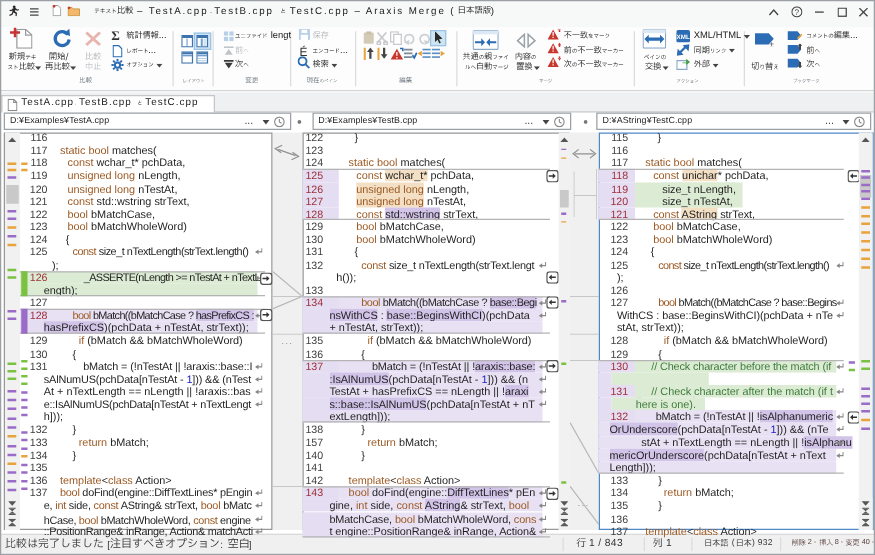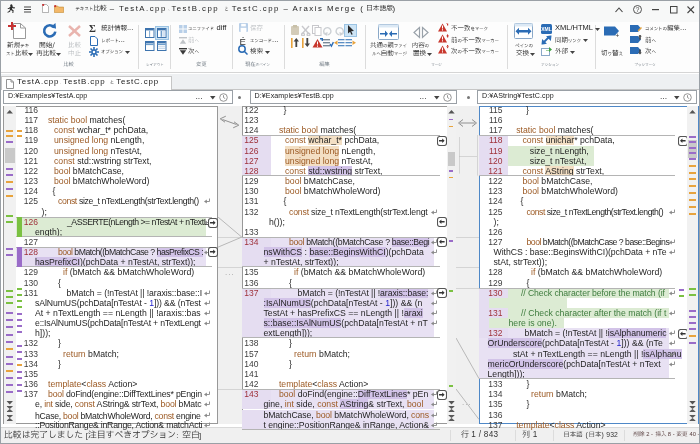--- a/index.html
+++ b/index.html
@@ -264,21 +264,21 @@
         <rect y="4.5" width="3.5" height="3.5"></rect>
         <rect x="4.5" y="4.5" width="3.5" height="3.5"></rect>
       </g>
     </svg>
   </div>
 <div style="position:absolute;left:188.0px;top:24.0px">
     <svg width="26" height="9" viewBox="0 0 26.5 8.8">
       <path fill="#1a1a1a" d="M4.0 5.6V5.9H0.4V5.6H2.8Q3.0 4.4 3.0 3.4H0.8V3.1H3.4Q3.4 4.3 3.1 5.6Z M8.1 3.5H5.1V3.2H8.1ZM8.4 5.8H4.8V5.5H8.4Z M9.4 3.0H12.5Q12.5 3.9 12.2 4.5Q12.0 5.1 11.5 5.6Q11.0 6.0 10.2 6.2L10.1 5.9Q10.8 5.7 11.2 5.4Q11.7 5.0 11.9 4.5Q12.1 4.0 12.1 3.3H9.4Z M15.6 4.9Q15.9 4.8 16.2 4.5Q16.4 4.3 16.5 4.0H14.0V3.7H16.9V4.0Q16.7 4.4 16.4 4.7Q16.2 5.0 15.8 5.2ZM14.2 6.2Q14.6 6.0 14.8 5.9Q15.0 5.7 15.1 5.5Q15.2 5.3 15.2 5.0V4.4H15.5V5.0Q15.5 5.5 15.2 5.8Q14.9 6.2 14.4 6.4Z M21.5 3.0Q20.9 3.5 20.2 4.0V6.3H19.9V4.2Q19.1 4.6 18.2 5.0L18.1 4.7Q19.0 4.4 19.8 3.9Q20.6 3.4 21.2 2.7Z M25.6 3.5Q25.4 3.1 25.2 2.8L25.4 2.7Q25.7 3.1 25.9 3.4ZM23.7 2.7V4.0Q24.7 4.3 25.8 4.9L25.6 5.2Q24.6 4.6 23.7 4.3V6.3H23.4V2.7ZM25.1 3.8Q25.0 3.4 24.7 3.0L24.9 2.9Q25.2 3.3 25.4 3.7Z"></path>
     </svg>
   </div>
-<div style="position:absolute;left:214.5px;top:24.0px;font-size:7.5px;line-height:8.8px;letter-spacing:0.0px;color:#1a1a1a;font-family:'Liberation Sans';white-space:pre"> diff</div>
+<div style="position:absolute;left:214.5px;top:24.0px;font-size:7.5px;line-height:8.8px;letter-spacing:0.0px;color:#1a1a1a;font-family:'Liberation Sans';white-space:pre"> lengt</div>
 <div class="abs" style="left:178.5px;top:36.5px">
     <svg width="8" height="7" viewBox="0 0 8 7">
       <g fill="#c0c4c8">
         <rect width="8" height="1.4"></rect>
         <path d="M4 2.2 L7.2 6.8 H0.8 Z"></path>
       </g>
     </svg>
   </div>
 <div style="position:absolute;left:188.0px;top:35.6px;">
     <svg width="11" height="9" viewBox="0 0 10.9 8.8">
@@ -867,21 +867,21 @@
 <div class="ln lnr" style="left:21px;top:247.1px;width:17px">128</div>
 <div class="crow" style="left:58px;top:247.1px;letter-spacing:-0.50px"><span class="k">bool </span><span class="p">bMatch((bMatchCase ? </span><span class="hl">hasPrefixCS :</span></div>
 <div class="abs" style="left:204px;top:249.1px">
     <svg width="6" height="7" viewBox="0 0 6 7">
       <path fill="none" stroke="#888" stroke-width="0.9" d="M5.5 0.5 V3.5 H1"></path>
       <path fill="#888" d="M2.8 1.6 L0 3.5 L2.8 5.4 Z"></path>
     </svg>
   </div>
 <div class="abs" style="left:16px;top:257.25px;width:190px;height:10.15px;background:#e8e1f3"></div>
 <div class="abs" style="left:16px;top:257.25px;width:20.5px;height:10.15px;background:#e5ddf1"></div>
-<div class="crow" style="left:35px;top:257.25px"><span class="hl">hasPrefixCI</span><span class="p">)(pchData + nTestAt, strText));</span></div>
+<div class="crow" style="left:35px;top:257.25px"><span class="hl">hasPrefixCS</span><span class="p">)(pchData + nTestAt, strText));</span></div>
 <div class="ln" style="left:21px;top:267.4px;width:17px">129</div>
 <div class="crow" style="left:63px;top:267.4px"><span class="k">if </span><span class="p">(bMatch &amp;&amp; bMatchWholeWord)</span></div>
 <div class="ln" style="left:21px;top:277.55px;width:17px">130</div>
 <div class="crow" style="left:58px;top:277.55px"><span class="p">{</span></div>
 <div class="ln" style="left:21px;top:287.70000000000005px;width:17px">131</div>
 <div class="crow" style="left:66.5px;top:287.70000000000005px;letter-spacing:-0.08px"><span class="p">bMatch = (!nTestAt || !araxis::base::I</span></div>
 <div class="abs" style="left:204px;top:289.70000000000005px">
     <svg width="6" height="7" viewBox="0 0 6 7">
       <path fill="none" stroke="#888" stroke-width="0.9" d="M5.5 0.5 V3.5 H1"></path>
       <path fill="#888" d="M2.8 1.6 L0 3.5 L2.8 5.4 Z"></path>

